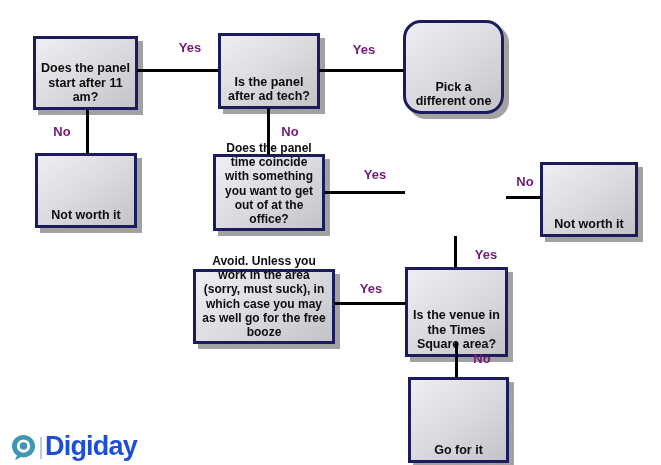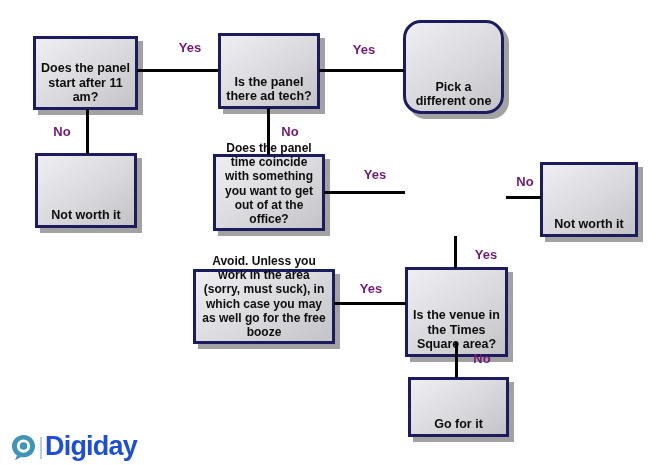--- a/index.html
+++ b/index.html
@@ -50,21 +50,21 @@
   
   #n-start   { left: 33px;  top: 36px;  width: 105px; height: 74px; }
   #n-adtech  { left: 218px; top: 33px;  width: 102px; height: 76px; }
   #n-pick    { left: 403px; top: 20px;  width: 101px; height: 94px; border-radius: 18px; }
   #n-nw1     { left: 35px;  top: 153px; width: 102px; height: 75px; }
   #n-coin    { left: 213px; top: 154px; width: 112px; height: 77px; font-size: 12px; }
   #n-food    { left: 404px; top: 162px; width: 103px; height: 75px; }
   #n-nw2     { left: 540px; top: 162px; width: 98px;  height: 75px; }
   #n-avoid   { left: 193px; top: 269px; width: 142px; height: 75px; font-size: 12px; }
   #n-venue   { left: 405px; top: 267px; width: 103px; height: 90px; }
-  #n-go      { left: 408px; top: 377px; width: 101px; height: 60px; }
+  #n-go      { left: 408px; top: 377px; width: 101px; height: 86px; }
   
   #l-start-adtech { left: 137px; top: 69px;  width: 81px; height: 3px; }
   #l-adtech-pick  { left: 319px; top: 69px;  width: 85px; height: 3px; }
   #l-start-nw1    { left: 86px;  top: 109px; width: 3px;  height: 45px; }
   #l-adtech-coin  { left: 267px; top: 108px; width: 3px;  height: 47px; }
   #l-coin-food    { left: 324px; top: 191px; width: 81px; height: 3px; }
   #l-food-nw2     { left: 506px; top: 196px; width: 35px; height: 3px; }
   #l-food-venue   { left: 454px; top: 236px; width: 3px;  height: 32px; }
   #l-venue-avoid  { left: 334px; top: 302px; width: 72px; height: 3px; }
   #l-venue-go     { left: 455px; top: 342px; width: 3px;  height: 36px; }
@@ -106,21 +106,21 @@
 </head>
 <body>
 
 <div class="canvas">
 
 
   <div class="node" id="n-start">
     <span>Does the panel start after 11 am?</span>
   </div>
   <div class="node" id="n-adtech">
-    <span>Is the panel there ad tech?</span>
+    <span>Is the panel after ad tech?</span>
   </div>
   <div class="node" id="n-pick">
     <span>Pick a different one</span>
   </div>
   <div class="node" id="n-nw1">
     <span>Not worth it</span>
   </div>
   <div class="node" id="n-coin">
     <span>Does the panel time coincide with something you want to get out of at the office?</span>
   </div>

